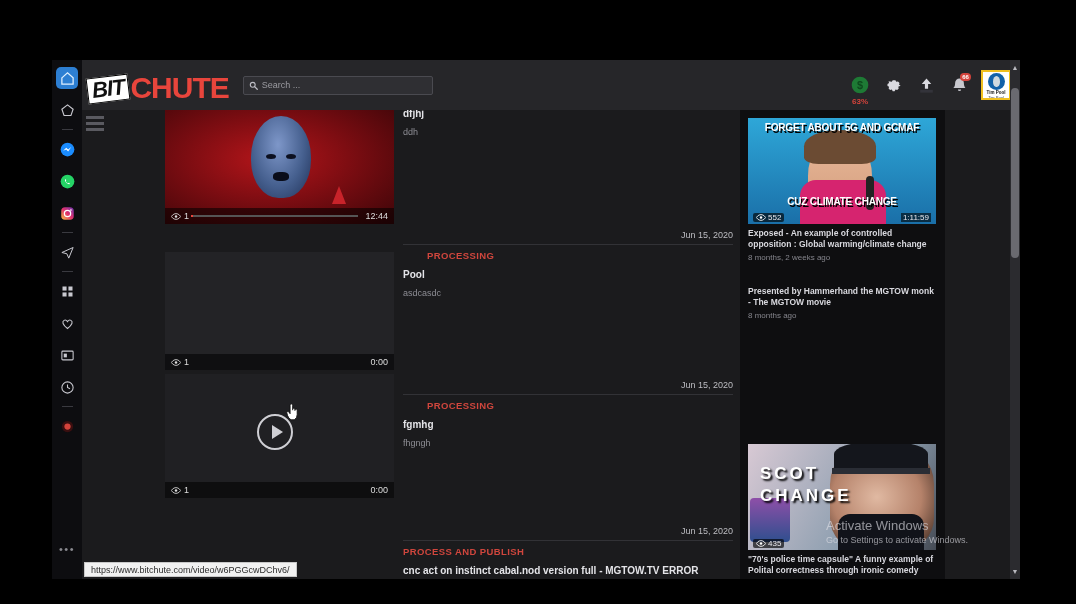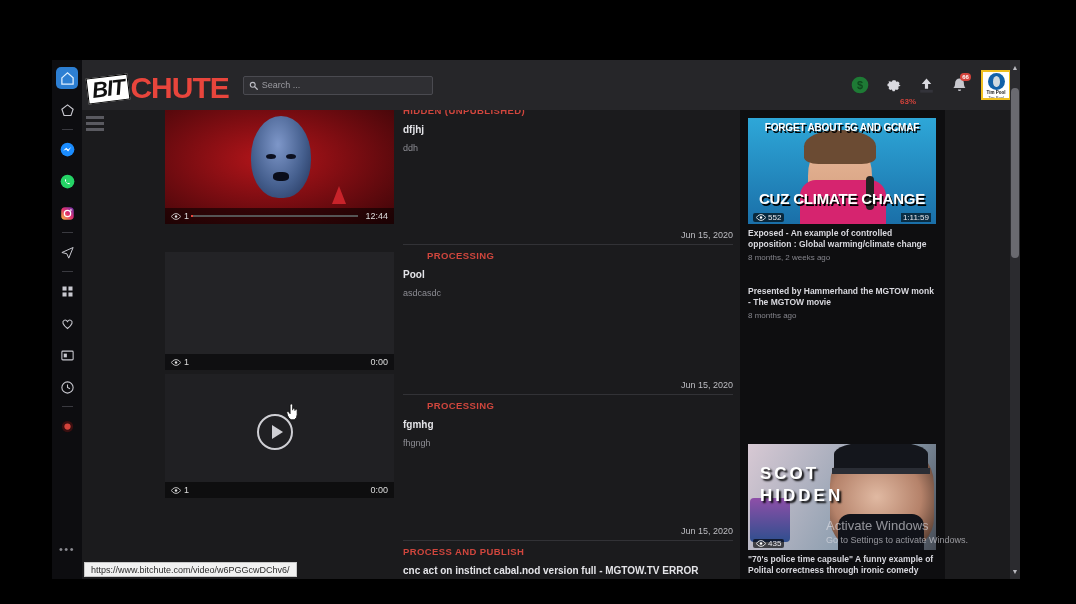--- a/index.html
+++ b/index.html
@@ -55,21 +55,21 @@
     margin-left:14px; width:190px; height:19px; background:#2f2f33;
     border:1px solid #4a4a50; border-radius:2px;
     display:flex; align-items:center; padding:8px 5px; gap:4px;
   }
   #searchbox .s-ico{ width:9px;height:9px; display:block; }
   #searchbox .s-txt{ color:#9a9aa0; font-size:9px; }
   #hdr-right{ margin-left:auto; display:flex; align-items:center; gap:11px; padding-right:9px; }
   .hdr-ico{ position:relative; width:22px; height:24px; display:flex; align-items:center; justify-content:center; }
   .money-pct{
     position:absolute; bottom:-9px; left:50%; transform:translateX(-50%);
-    color:#d4433b; font-size:8px; font-weight:bold; white-space:nowrap;margin-left:48px;
+    color:#d4433b; font-size:8px; font-weight:bold; white-space:nowrap;
   }
   .bell-badge{
     position:absolute; top:0px; right:-1px; background:#d4433b; color:#fff;
     font-size:6px; font-weight:bold; border-radius:6px; padding:0 2px;
     line-height:8px; min-width:11px; text-align:center;
   }
   #avatar{
     width:30px; height:30px; background:#fff; border:2px solid #f0c020;
     display:flex; flex-direction:column; align-items:center; justify-content:flex-start;
     padding-top:1px; overflow:hidden;
@@ -344,21 +344,20 @@
             <path d="M12 1C5 1 1 8 1 8s4 7 11 7 11-7 11-7-4-7-11-7z" fill="none" stroke="#ddd" stroke-width="2"></path>
             <circle cx="12" cy="8" r="3" fill="#ddd"></circle>
           </svg>
           <span>1</span>
           <span class="dur">12:44</span>
         </div>
         <div class="scrub"></div>
       </div>
 
       <div class="meta" style="left:321px; top:-6px; width:330px;">
-        <div class="status st-hidden">HIDDEN (UNPUBLISHED)</div>
         <div class="vtitle">dfjhj</div>
         <div class="vdesc">ddh</div>
       </div>
     </div>
 
     <div class="vrow" style="top:120px;">
       <div class="meta" style="left:321px; top:0px; width:330px;">
         <div class="date">Jun 15, 2020</div>
         <div class="hr" style="margin-top:4px;"></div>
         <div class="status st-processing">PROCESSING</div>
@@ -423,21 +422,21 @@
         <div style="position:absolute;left:60px;top:18px;width:64px;height:88px;border-radius:45% 45% 35% 35%;
                     background:linear-gradient(#e8b89a,#d19a78);"></div>
         <div style="position:absolute;left:56px;top:12px;width:72px;height:34px;border-radius:48% 48% 20% 20%;
                     background:#6b4b33;"></div>
         <div style="position:absolute;left:52px;top:62px;width:86px;height:44px;background:#d6246f;
                     border-radius:16px 16px 0 0;"></div>
         <div style="position:absolute;left:118px;top:58px;width:8px;height:34px;background:#232323;border-radius:4px;"></div>
         <div style="position:absolute;left:0;top:4px;width:100%;text-align:center;color:#fff;font-weight:bold;
                     font-size:10px;letter-spacing:-.2px;text-shadow:1.5px 1.5px 0 #000;">FORGET ABOUT 5G AND GCMAF</div>
         <div style="position:absolute;left:0;bottom:17px;width:100%;text-align:center;color:#fff;font-weight:bold;
-                    font-size:15px;letter-spacing:-.2px;text-shadow:1.5px 1.5px 0 #000;">CUZ CLIMATE CHANGE</div>
+                    font-size:10px;letter-spacing:-.2px;text-shadow:1.5px 1.5px 0 #000;">CUZ CLIMATE CHANGE</div>
         <div class="rbar">
           <span class="vbadge">
             <svg class="eye" viewBox="0 0 24 16">
               <path d="M12 1C5 1 1 8 1 8s4 7 11 7 11-7 11-7-4-7-11-7z" fill="none" stroke="#fff" stroke-width="2"></path>
               <circle cx="12" cy="8" r="3" fill="#fff"></circle>
             </svg>
             <span>552</span>
           </span>
           <span class="dur">1:11:59</span>
         </div>
@@ -457,21 +456,21 @@
              background:radial-gradient(ellipse at 45% 50%, #e0b9a2 0%, #b5826a 55%, #2a1c16 100%);
              border-radius:38% 38% 30% 30%;"></div>
         <div style="position:absolute;right:8px;top:-2px;width:94px;height:30px;background:#14161c;border-radius:40% 40% 10% 10%;"></div>
         <div style="position:absolute;right:6px;top:24px;width:98px;height:6px;background:#2a2d35;"></div>
         <div style="position:absolute;right:12px;top:70px;width:86px;height:36px;background:#11131a;border-radius:12px 12px 0 0;"></div>
         <div style="position:absolute;left:2px;bottom:8px;width:40px;height:44px;
              background:linear-gradient(#8e4fa8,#2f4f8e);border-radius:4px;"></div>
         <div style="position:absolute;left:12px;top:20px;color:#fff;font-weight:bold;font-size:17px;
                     letter-spacing:3px;text-shadow:2px 2px 2px #000;">SCOT</div>
         <div style="position:absolute;left:12px;top:42px;color:#fff;font-weight:bold;font-size:17px;
-                    letter-spacing:3px;text-shadow:2px 2px 2px #000;">HIDDEN</div>
+                    letter-spacing:3px;text-shadow:2px 2px 2px #000;">CHANGE</div>
         <div class="rbar">
           <span class="vbadge">
             <svg class="eye" viewBox="0 0 24 16">
               <path d="M12 1C5 1 1 8 1 8s4 7 11 7 11-7 11-7-4-7-11-7z" fill="none" stroke="#fff" stroke-width="2"></path>
               <circle cx="12" cy="8" r="3" fill="#fff"></circle>
             </svg>
             <span>435</span>
           </span>
           <span class="dur"></span>
         </div>

